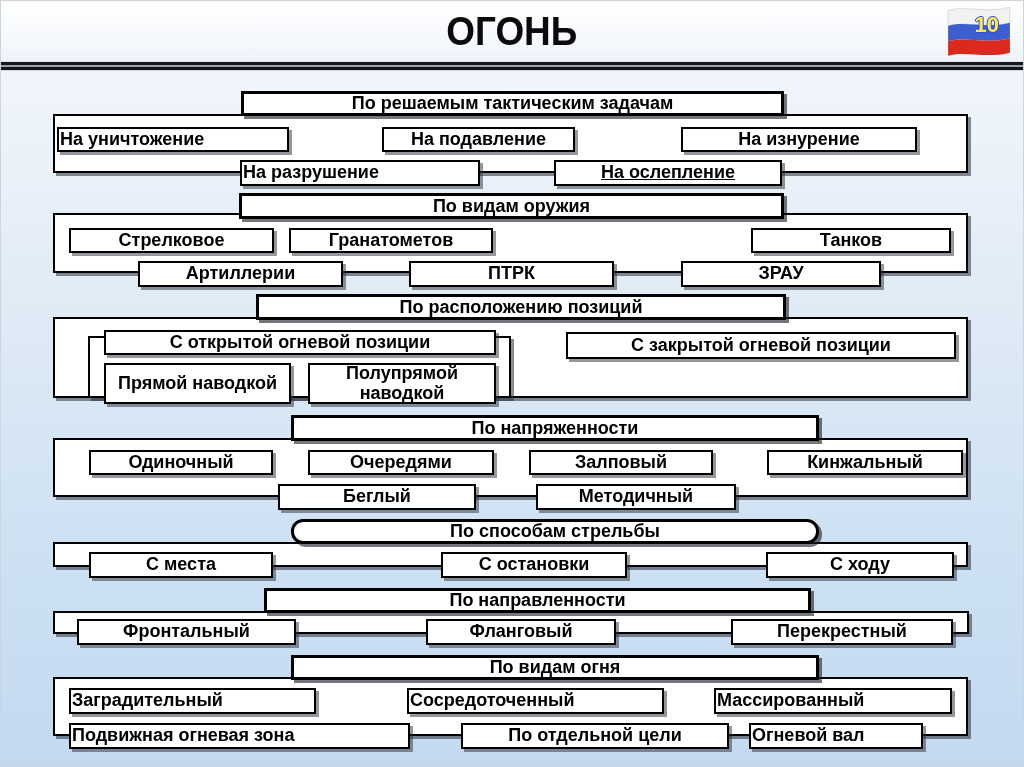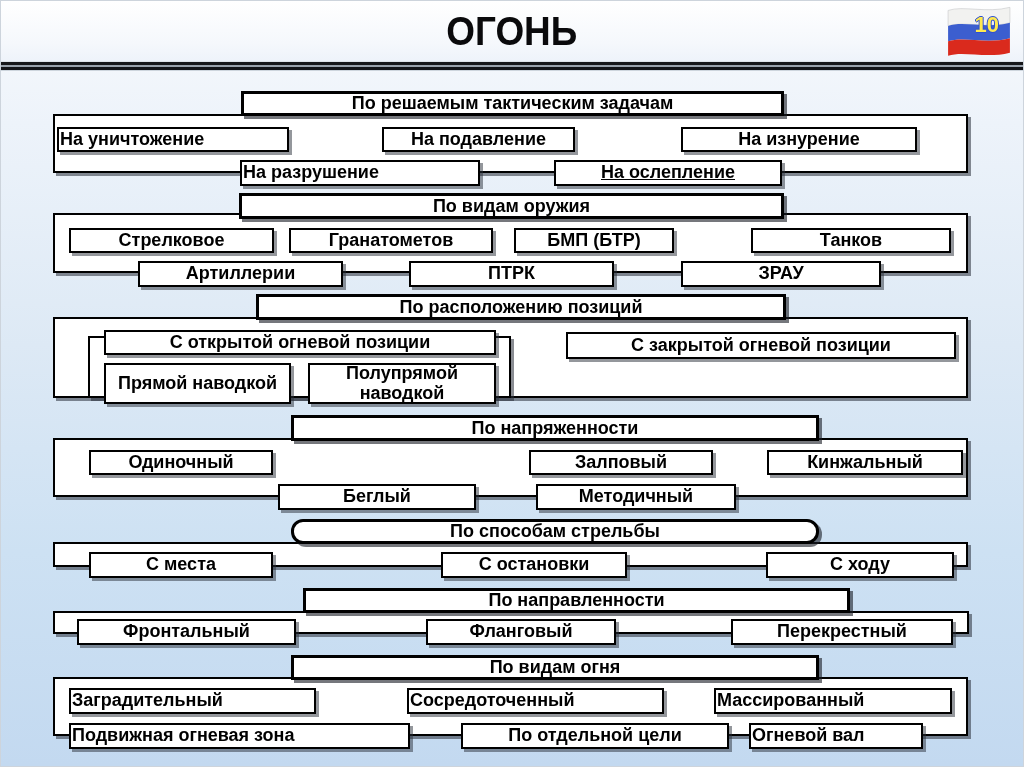--- a/index.html
+++ b/index.html
@@ -71,51 +71,51 @@
       <div class="container" style="left: 52px; top: 113px; width: 915px; height: 59px;"></div>
       <div class="box left" style="left: 56px; top: 126px; width: 232px; height: 25px;">На уничтожение</div>
       <div class="box" style="left: 373px; top: 126px; width: 193px; height: 25px; margin-left: 8px;">На подавление</div>
       <div class="box" style="left: 680px; top: 126px; width: 236px; height: 25px;">На изнурение</div>
       <div class="box left" style="left: 239px; top: 159px; width: 240px; height: 26px;">На разрушение</div>
       <div class="box" style="left: 553px; top: 159px; width: 228px; height: 26px; text-decoration: underline;">На ослепление</div>
       <div class="header-box" style="left: 240px; top: 90px; width: 543px; height: 25px;">По решаемым тактическим задачам</div>
       <div class="container" style="left: 52px; top: 212px; width: 915px; height: 60px;"></div>
       <div class="box" style="left: 68px; top: 227px; width: 205px; height: 25px;">Стрелковое</div>
       <div class="box" style="left: 288px; top: 227px; width: 204px; height: 25px;">Гранатометов</div>
-      <div class="box" style="left: 513px; top: 227px; width: 160px; height: 25px;">БМП (БТР)</div>
       <div class="box" style="left: 750px; top: 227px; width: 200px; height: 25px;">Танков</div>
       <div class="box" style="left: 137px; top: 260px; width: 205px; height: 26px;">Артиллерии</div>
       <div class="box" style="left: 408px; top: 260px; width: 205px; height: 26px;">ПТРК</div>
       <div class="box" style="left: 680px; top: 260px; width: 200px; height: 26px;">ЗРАУ</div>
       <div class="header-box" style="left: 238px; top: 192px; width: 545px; height: 26px;">По видам оружия</div>
       <div class="container" style="left: 52px; top: 316px; width: 915px; height: 81px;"></div>
       <div class="container nested" style="left: 87px; top: 335px; width: 423px; height: 62px;"></div>
       <div class="box" style="left: 103px; top: 329px; width: 392px; height: 25px;">С открытой огневой позиции</div>
       <div class="box" style="left: 565px; top: 331px; width: 390px; height: 27px;">С закрытой огневой позиции</div>
       <div class="box" style="left: 103px; top: 362px; width: 187px; height: 41px;">Прямой наводкой</div>
       <div class="box" style="left: 307px; top: 362px; width: 188px; height: 41px;">Полупрямой
 наводкой</div>
       <div class="header-box" style="left: 255px; top: 293px; width: 530px; height: 26px;">По расположению позиций</div>
       <div class="container" style="left: 52px; top: 437px; width: 915px; height: 59px;"></div>
       <div class="box" style="left: 88px; top: 449px; width: 184px; height: 25px;">Одиночный</div>
+      <div class="box" style="left: 307px; top: 449px; width: 186px; height: 25px;">Очередями</div>
       <div class="box" style="left: 528px; top: 449px; width: 184px; height: 25px;">Залповый</div>
       <div class="box" style="left: 750px; top: 449px; width: 196px; height: 25px; margin-left: 16px;">Кинжальный</div>
       <div class="box" style="left: 277px; top: 483px; width: 198px; height: 26px;">Беглый</div>
       <div class="box" style="left: 535px; top: 483px; width: 200px; height: 26px;">Методичный</div>
       <div class="header-box" style="left: 290px; top: 414px; width: 528px; height: 26px;">По напряженности</div>
       <div class="container" style="left: 52px; top: 541px; width: 915px; height: 25px;"></div>
       <div class="box" style="left: 88px; top: 551px; width: 184px; height: 26px;">С места</div>
       <div class="box" style="left: 440px; top: 551px; width: 186px; height: 26px;">С остановки</div>
       <div class="box" style="left: 765px; top: 551px; width: 188px; height: 26px;">С ходу</div>
       <div class="header-box" style="left: 290px; top: 518px; width: 528px; height: 25px; border-radius: 12px;">По способам стрельбы</div>
       <div class="container" style="left: 52px; top: 610px; width: 916px; height: 23px;"></div>
       <div class="box" style="left: 76px; top: 618px; width: 219px; height: 26px;">Фронтальный</div>
       <div class="box" style="left: 425px; top: 618px; width: 190px; height: 26px;">Фланговый</div>
       <div class="box" style="left: 730px; top: 618px; width: 222px; height: 26px;">Перекрестный</div>
-      <div class="header-box" style="left: 263px; top: 587px; width: 547px; height: 25px; margin-left: 39px;">По направленности</div>
+      <div class="header-box" style="left: 263px; top: 587px; width: 547px; height: 25px;">По направленности</div>
       <div class="container" style="left: 52px; top: 676px; width: 915px; height: 59px;"></div>
       <div class="box left" style="left: 68px; top: 687px; width: 247px; height: 26px;">Заградительный</div>
       <div class="box left" style="left: 406px; top: 687px; width: 257px; height: 26px;">Сосредоточенный</div>
       <div class="box left" style="left: 713px; top: 687px; width: 238px; height: 26px;">Массированный</div>
       <div class="box left" style="left: 68px; top: 722px; width: 341px; height: 26px;">Подвижная огневая зона</div>
       <div class="box" style="left: 460px; top: 722px; width: 268px; height: 26px;">По отдельной цели</div>
       <div class="box left" style="left: 748px; top: 722px; width: 174px; height: 26px;">Огневой вал</div>
       <div class="header-box" style="left: 290px; top: 654px; width: 528px; height: 25px;">По видам огня</div>
     </div>
 </div>

